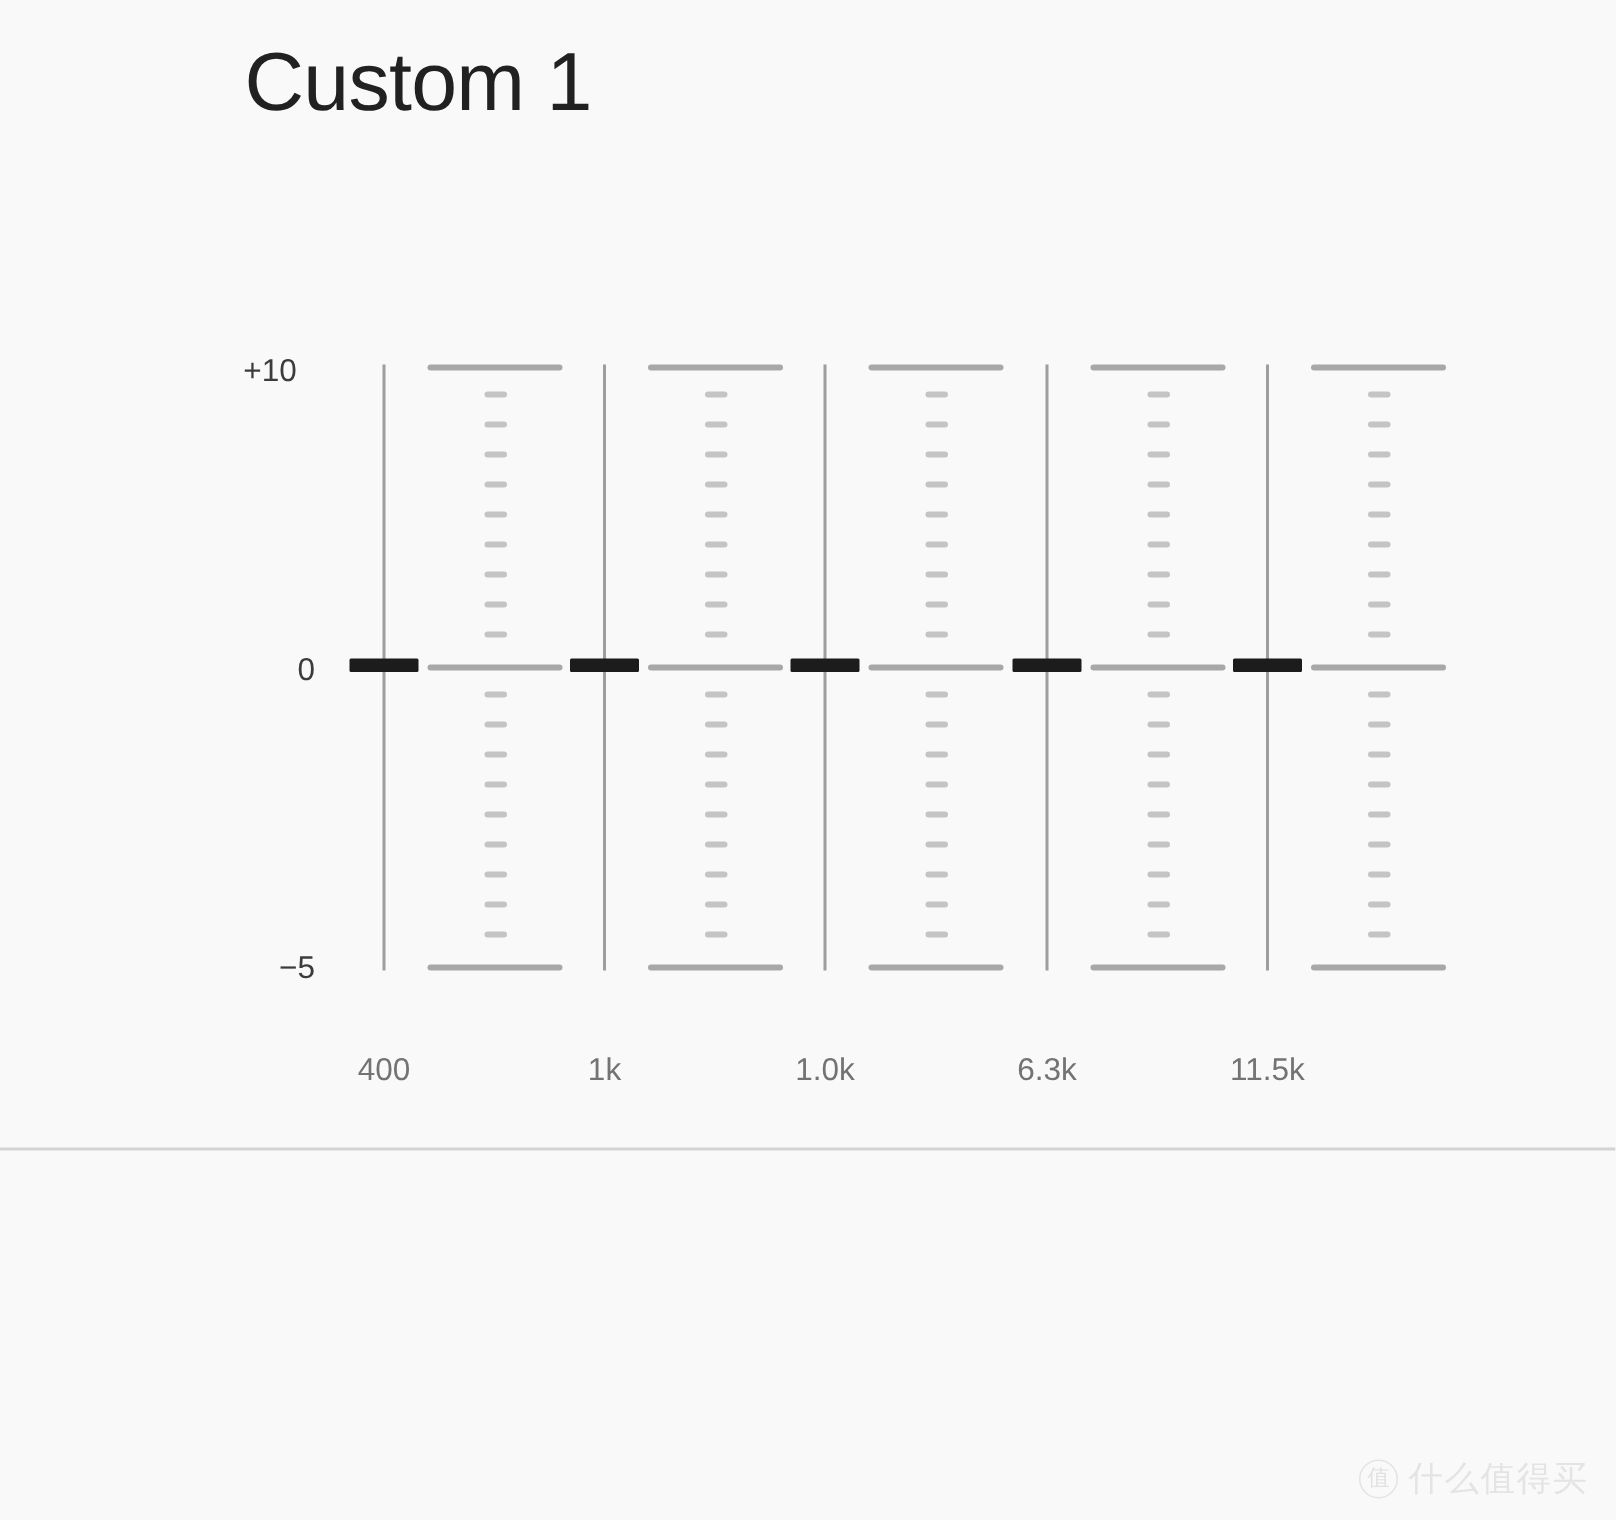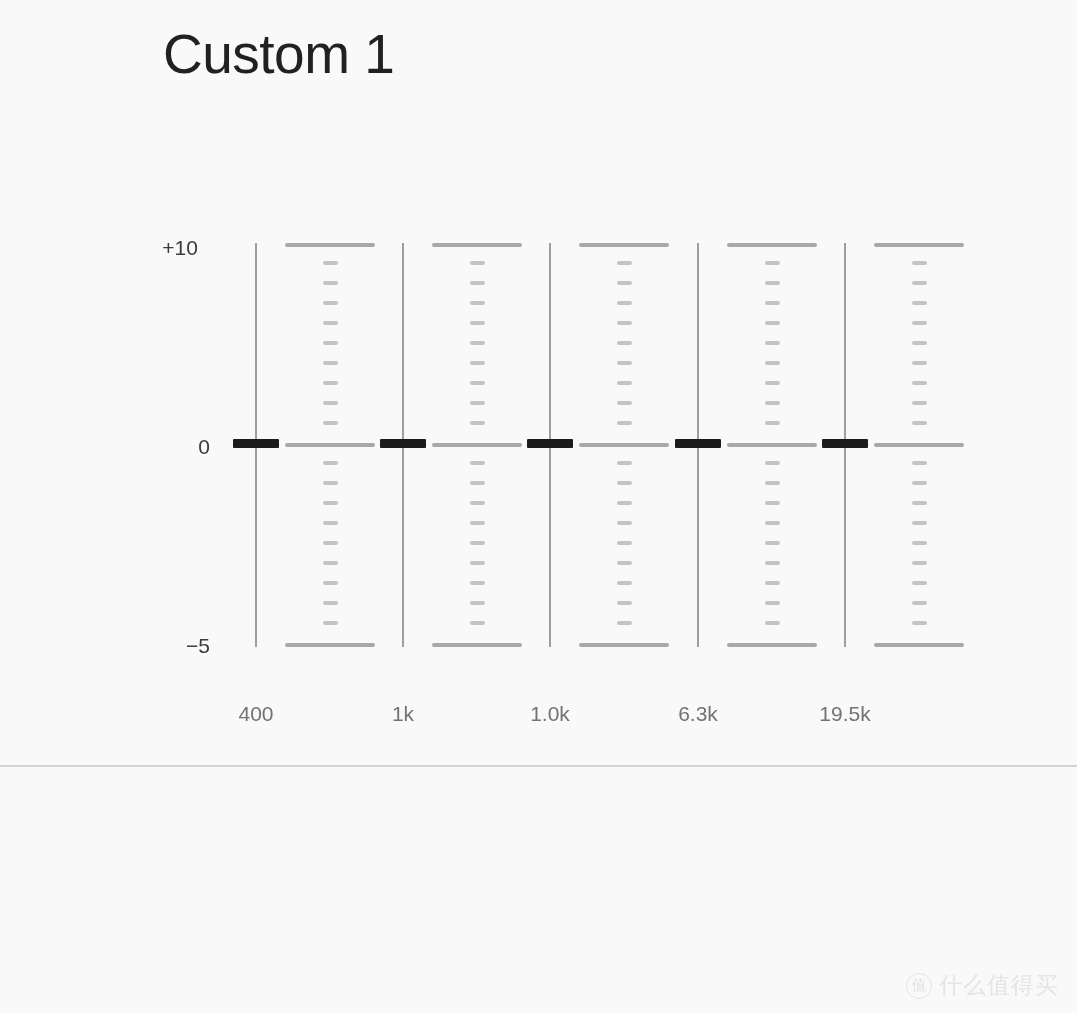--- a/index.html
+++ b/index.html
@@ -274,21 +274,21 @@
         <div class="eq-thumb" style="left: 380px; top: 439px;"></div>
         <div class="eq-thumb" style="left: 527px; top: 439px;"></div>
         <div class="eq-thumb" style="left: 675px; top: 439px;"></div>
         <div class="eq-thumb" style="left: 822px; top: 439px;"></div>
       </div>
     <div id="eq-freqs">
         <div class="eq-freq-label" style="left: 196px;">400</div>
         <div class="eq-freq-label" style="left: 343px;">1k</div>
         <div class="eq-freq-label" style="left: 490px;">1.0k</div>
         <div class="eq-freq-label" style="left: 638px;">6.3k</div>
-        <div class="eq-freq-label" style="left: 785px;">19.5k</div>
+        <div class="eq-freq-label" style="left: 785px;">11.5k</div>
       </div>
 
   </div>
 
   <div id="section-divider"></div>
 
   <div id="cb-panel">
 
     
 

